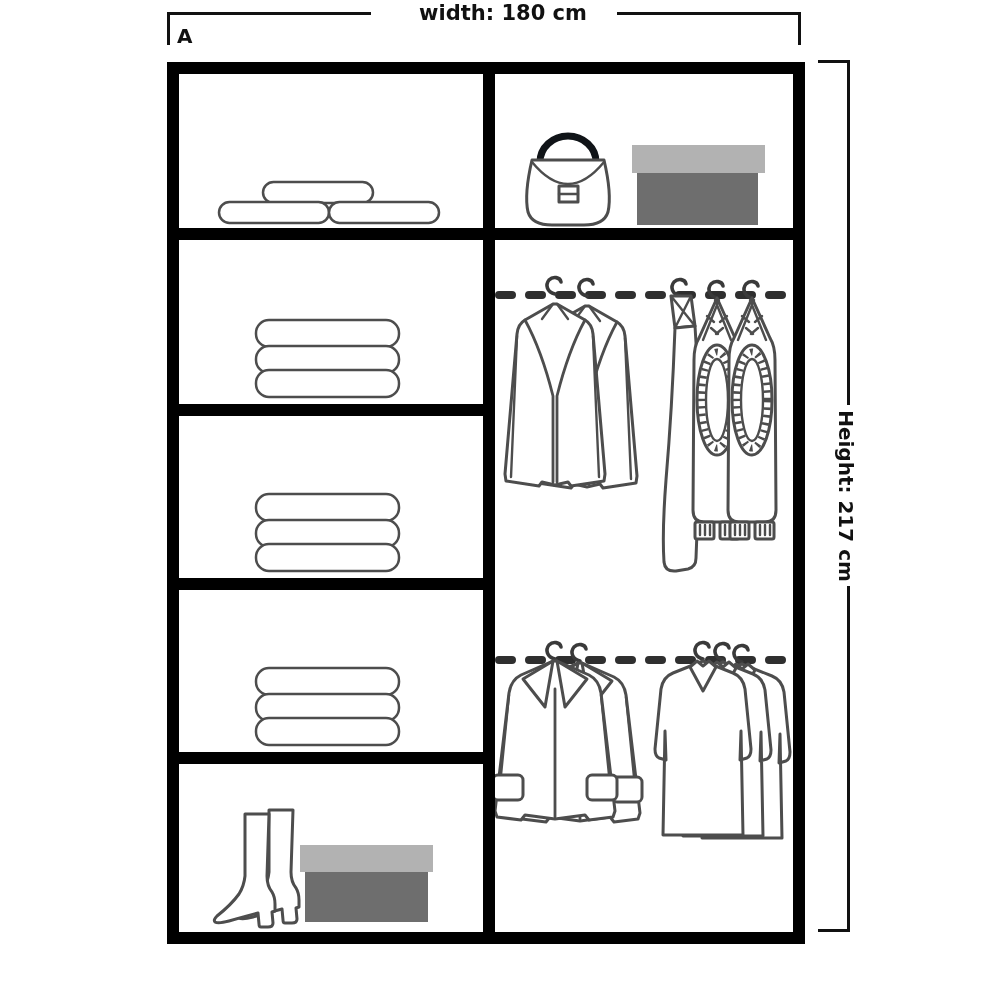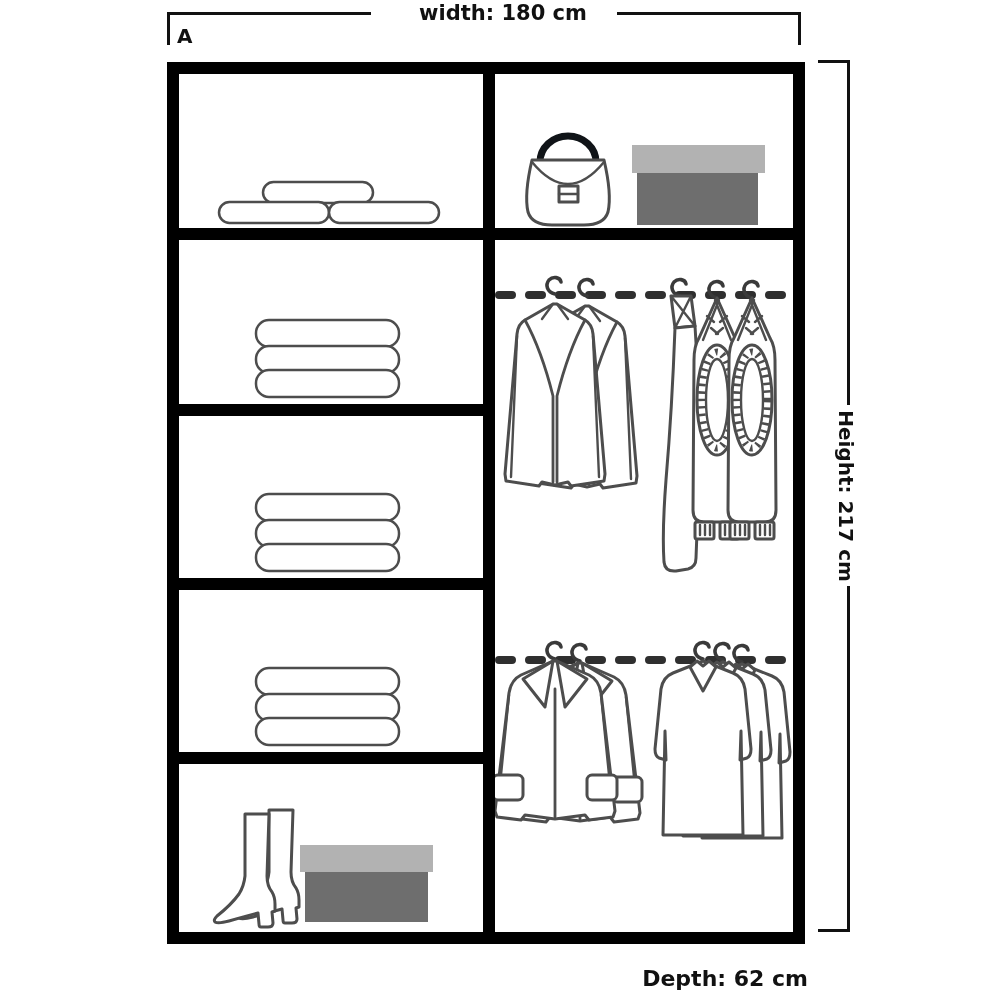--- a/index.html
+++ b/index.html
@@ -91,21 +91,20 @@
   <div class="dimline" style="left:798px;top:12px;width:3px;height:33px;"></div>
   <div class="label" id="width-label">width: 180 cm</div>
   <div class="label" id="variant-label">A</div>
 
   <div class="dimline" style="left:818px;top:60px;width:32px;height:3px;"></div>
   <div class="dimline" style="left:847px;top:60px;width:3px;height:345px;"></div>
   <div class="label" id="height-label">Height: 217 cm</div>
   <div class="dimline" style="left:847px;top:586px;width:3px;height:346px;"></div>
   <div class="dimline" style="left:818px;top:929px;width:32px;height:3px;"></div>
 
-  <div class="label" id="depth-label">Depth: 62 cm</div>
 
   <div id="wardrobe">
 
     <div class="divider" style="left:304px;top:0;width:12px;height:858px;"></div>
     <div class="divider" style="left:0;top:154px;width:304px;height:12px;"></div>
     <div class="divider" style="left:0;top:330px;width:304px;height:12px;"></div>
     <div class="divider" style="left:0;top:504px;width:304px;height:12px;"></div>
     <div class="divider" style="left:0;top:678px;width:304px;height:12px;"></div>
     <div class="divider" style="left:316px;top:154px;width:298px;height:12px;"></div>
 

